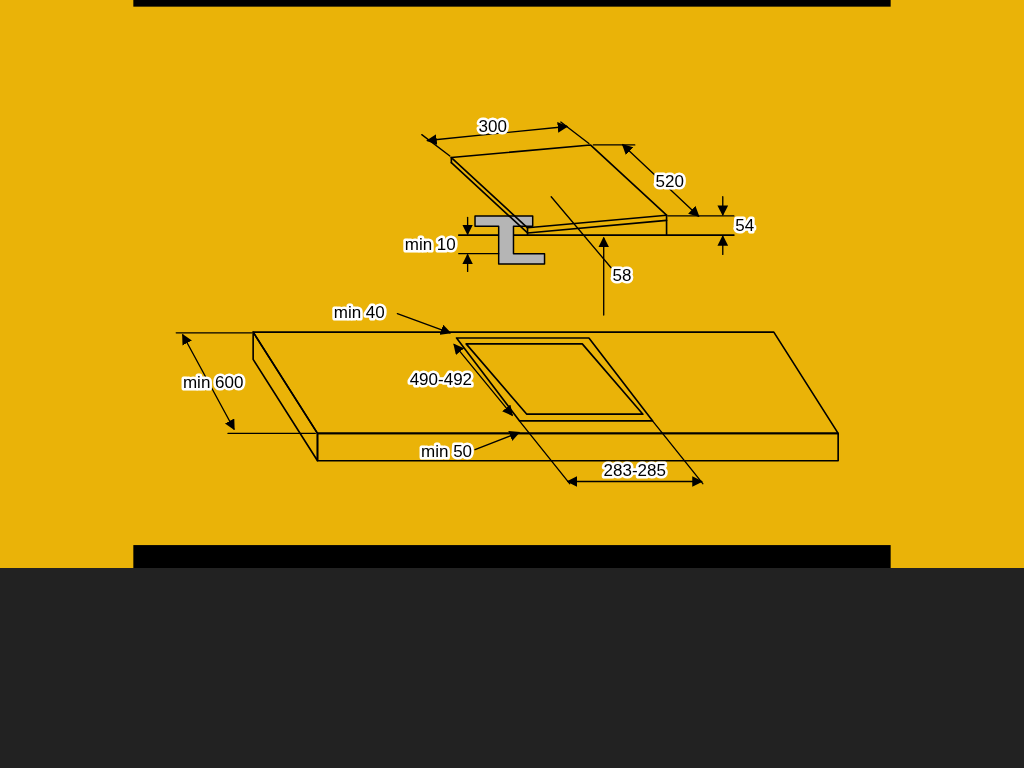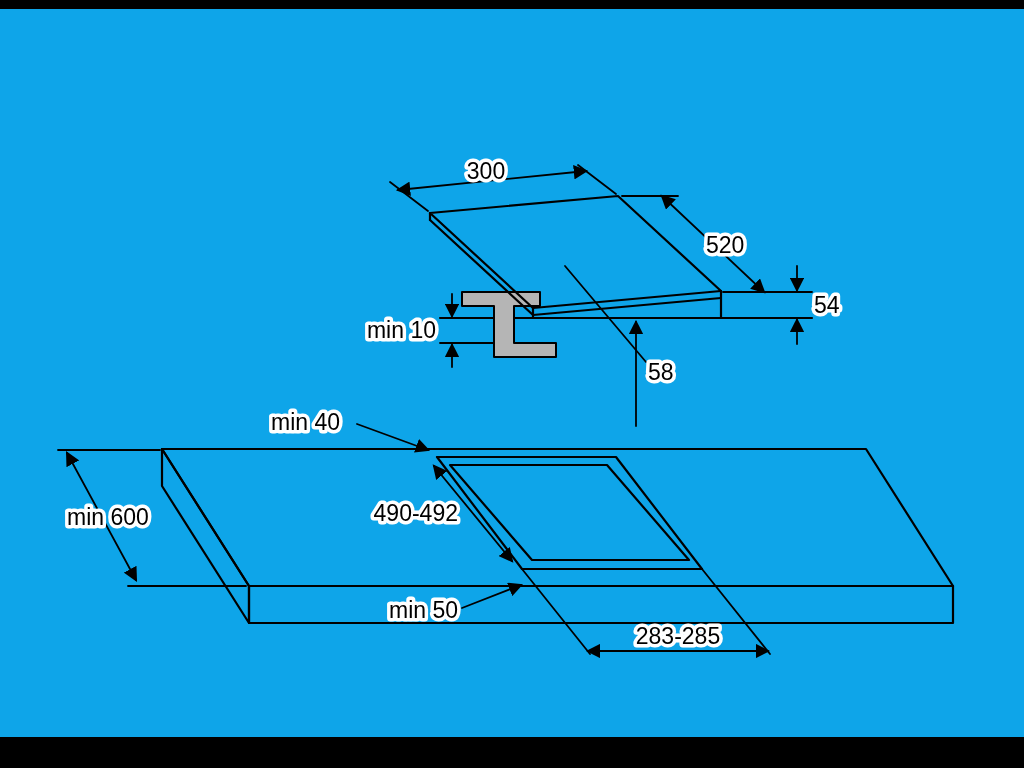--- a/index.html
+++ b/index.html
@@ -1,17 +1,17 @@
 <!DOCTYPE html>
 <html><head>
 <meta charset="utf-8">
 <style>
   html,body{margin:0;padding:0;background:#222;}
   .screen{
-    position:relative;width:1024px;height:768px;background:#0ea5e9;overflow:hidden;
+    position:relative;width:1024px;height:568px;background:#eab308;overflow:hidden;
     font-family:"Liberation Sans",sans-serif;
   }
   .screen svg{position:absolute;left:0;top:0;width:100%;height:100%;display:block;}
   svg text{
     fill:#000;font-size:23px;font-family:"Liberation Sans",sans-serif;font-weight:500;
   }
   .halo{
     stroke:#ffffff;stroke-width:7px;paint-order:stroke;stroke-linejoin:round;
   }
   .obj{stroke:#000;stroke-width:2.2;fill:none;stroke-linejoin:round;stroke-linecap:round;}

